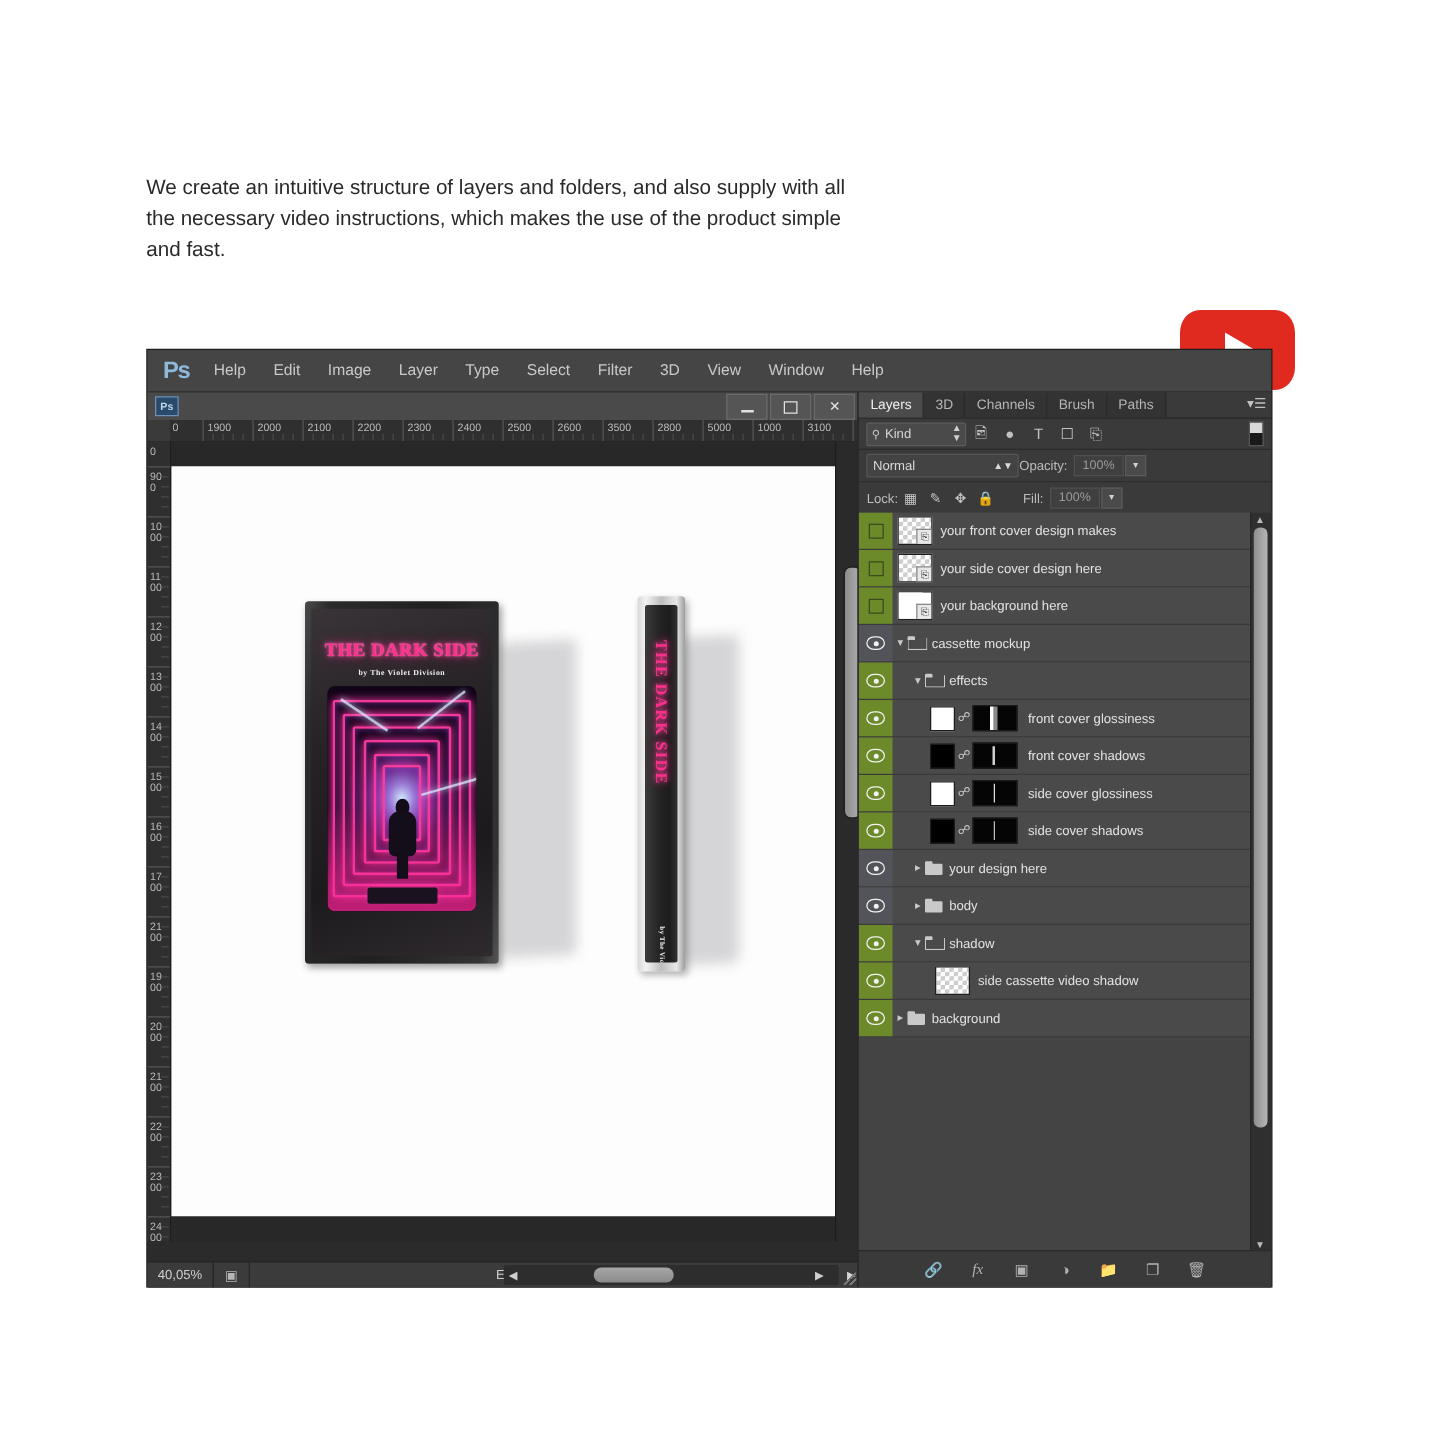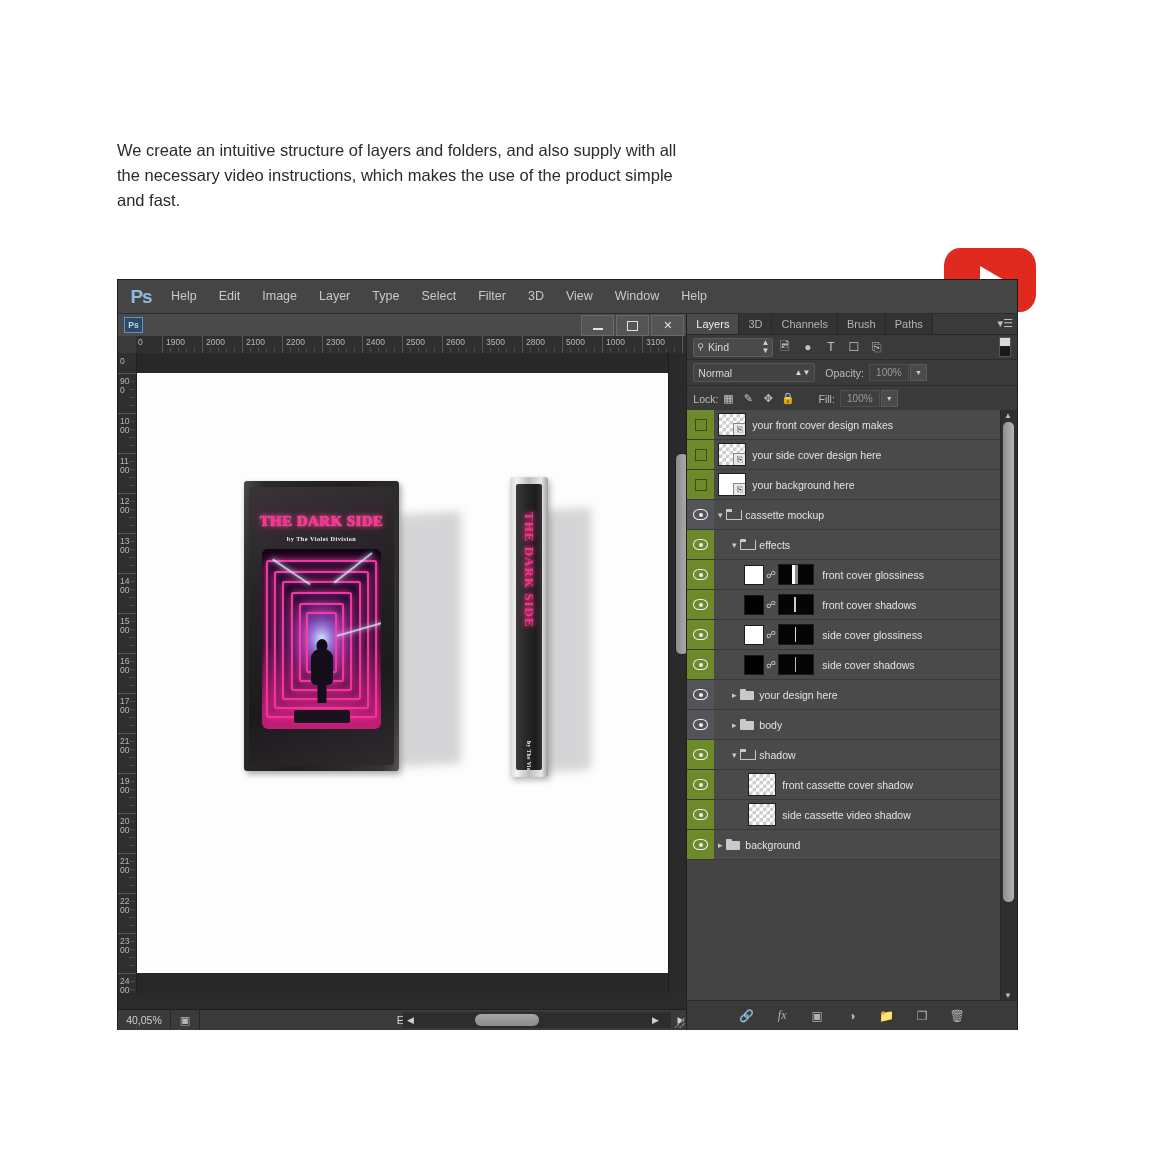--- a/index.html
+++ b/index.html
@@ -699,21 +699,21 @@
         <div class="ficon">☐</div>
         <div class="ficon">⎘</div>
         <div class="toggle"></div>
       </div>
 
       <div id="bmrow">
         <div id="blendsel">
           <span>Normal</span>
           <span class="spin">▲▼</span>
         </div>
-        <span style="margin-left:10px">Opacity:</span>
+        <span style="">Opacity:</span>
         <span class="numfield" style="margin-left:5px">100%</span>
         <span class="numdrop">▼</span>
       </div>
 
       <div id="lockrow">
         <span>Lock:</span>
         <span class="lk">▦</span>
         <span class="lk">✎</span>
         <span class="lk">✥</span>
         <span class="lk">🔒</span>
@@ -878,30 +878,20 @@
             <span class="lname">shadow</span>
           </div>
           <div class="layer">
             <div class="eyecell green">
               <span class="eye">
                 <i></i>
               </span>
             </div>
             <span class="indent2"></span>
             <span class="thumb checker"></span>
-            <span class="lname">front cassette cover shadow</span>
-          </div>
-          <div class="layer">
-            <div class="eyecell green">
-              <span class="eye">
-                <i></i>
-              </span>
-            </div>
-            <span class="indent2"></span>
-            <span class="thumb checker"></span>
             <span class="lname">side cassette video shadow</span>
           </div>
           <div class="layer">
             <div class="eyecell green">
               <span class="eye">
                 <i></i>
               </span>
             </div>
             <span class="arrow">▸</span>
             <span class="folder">

